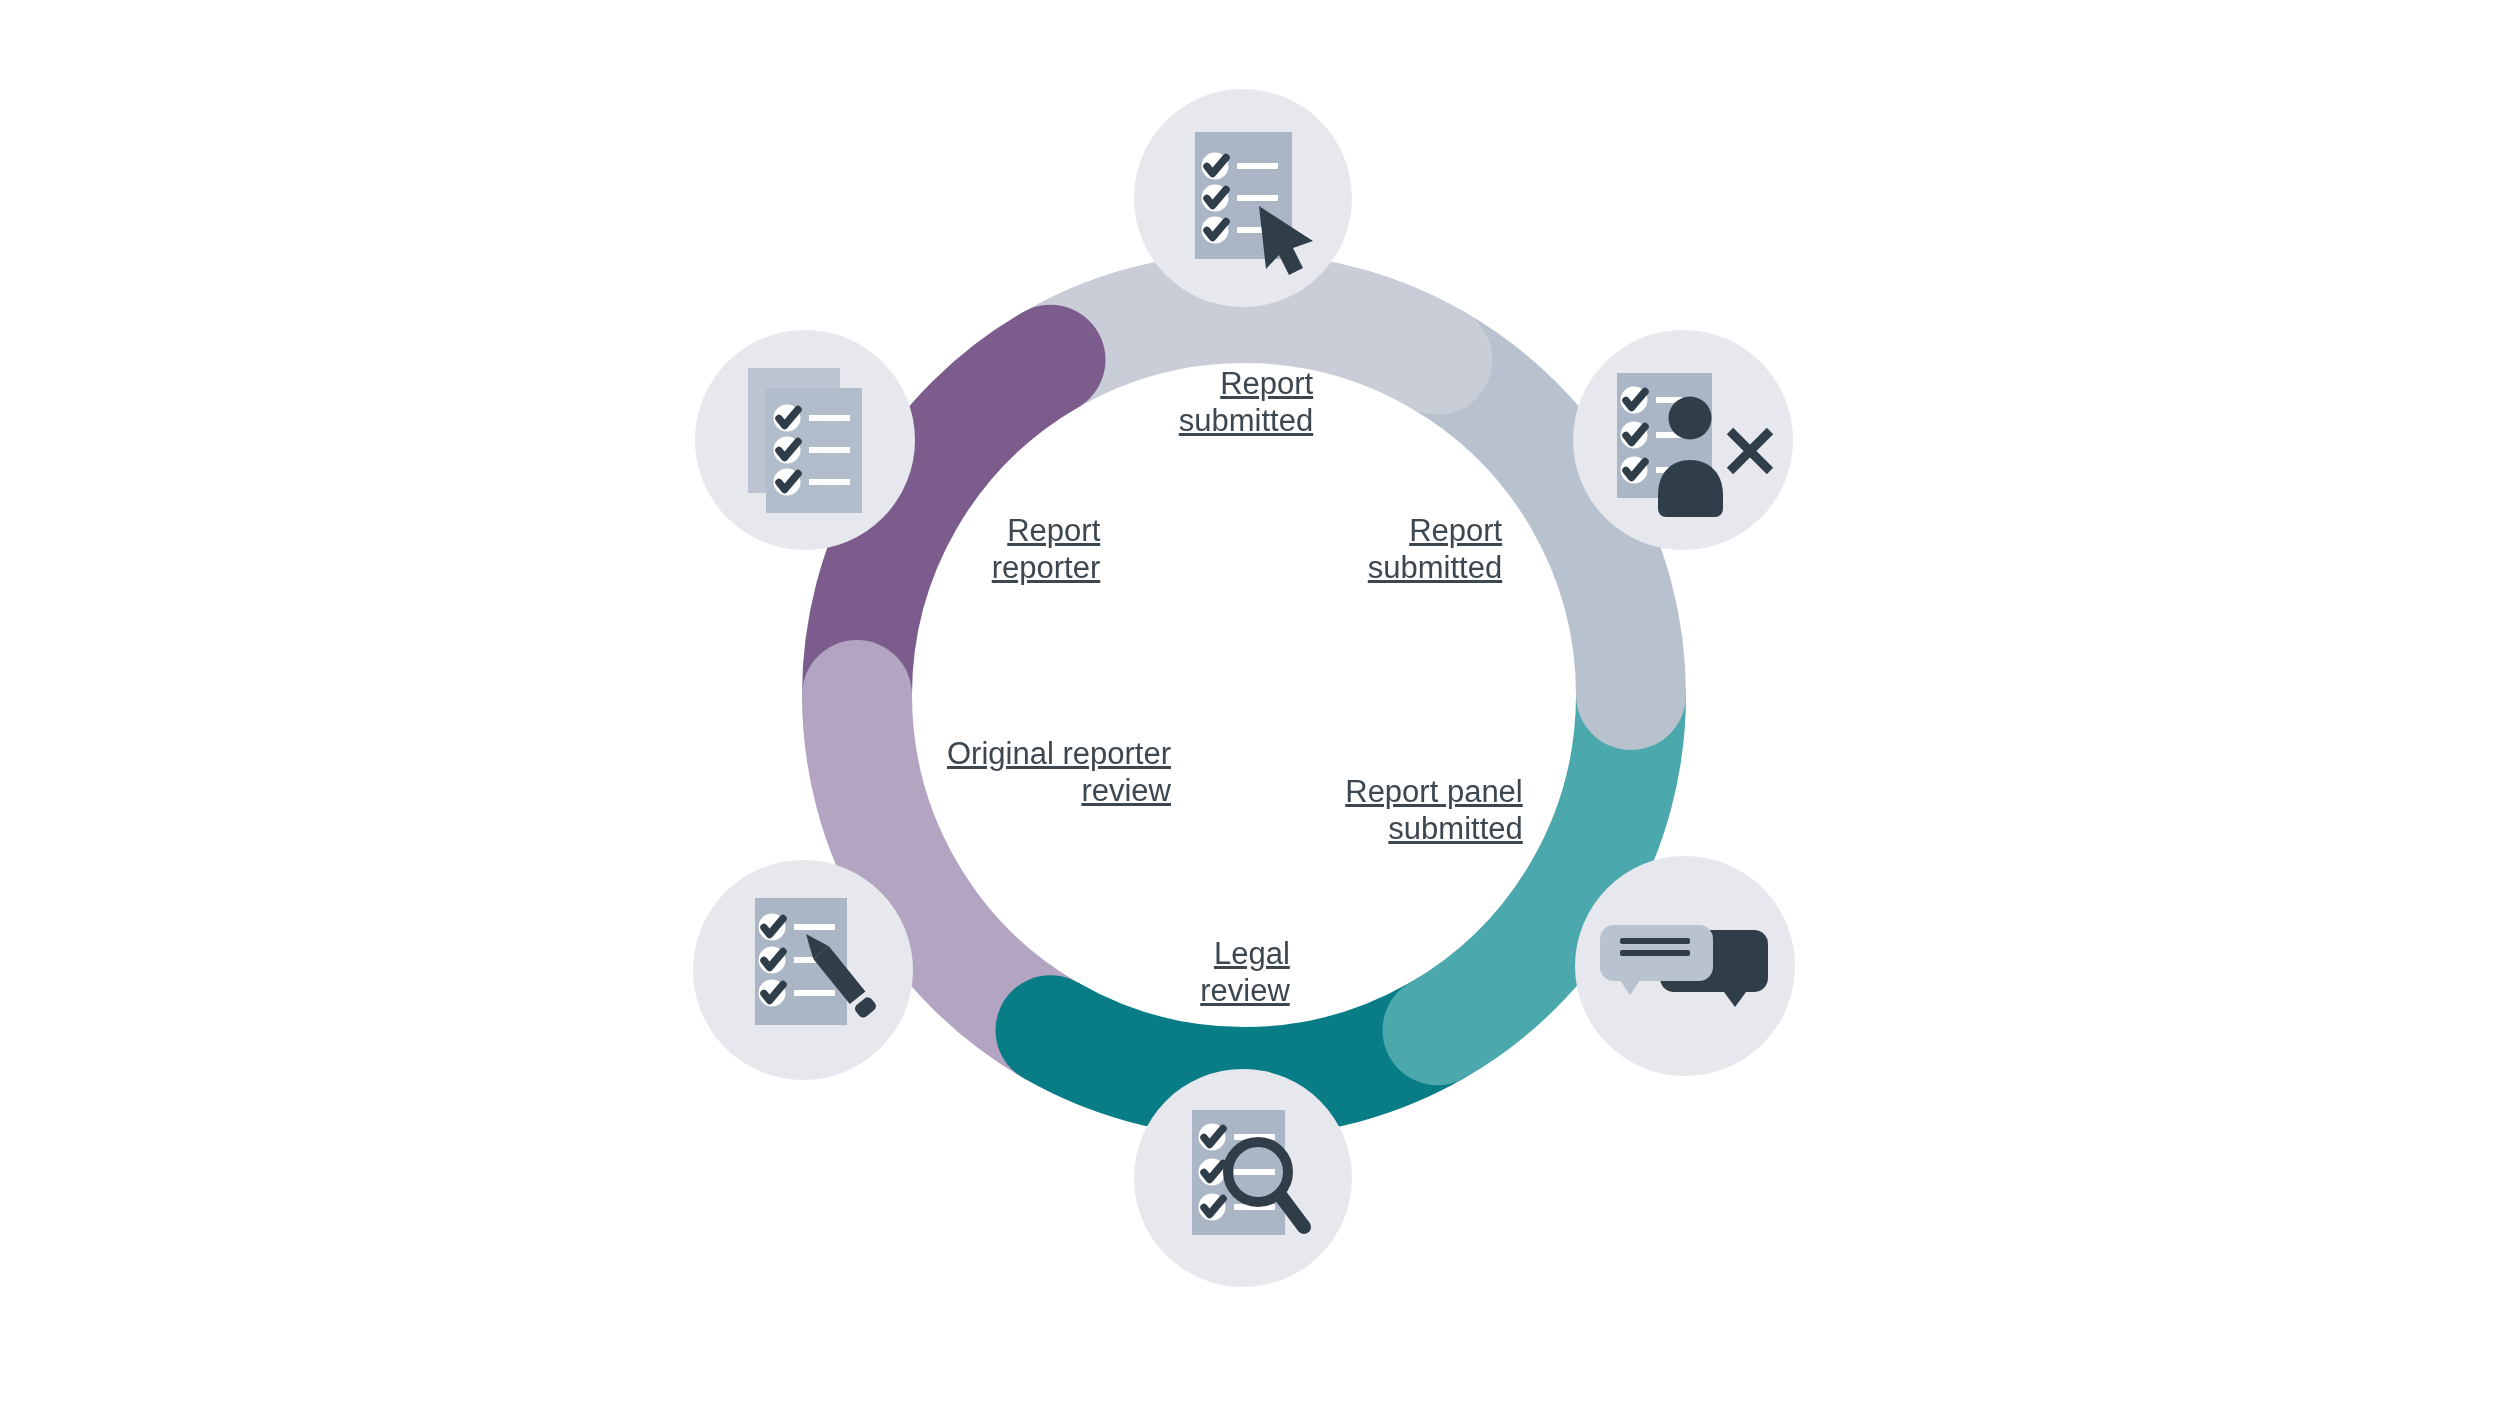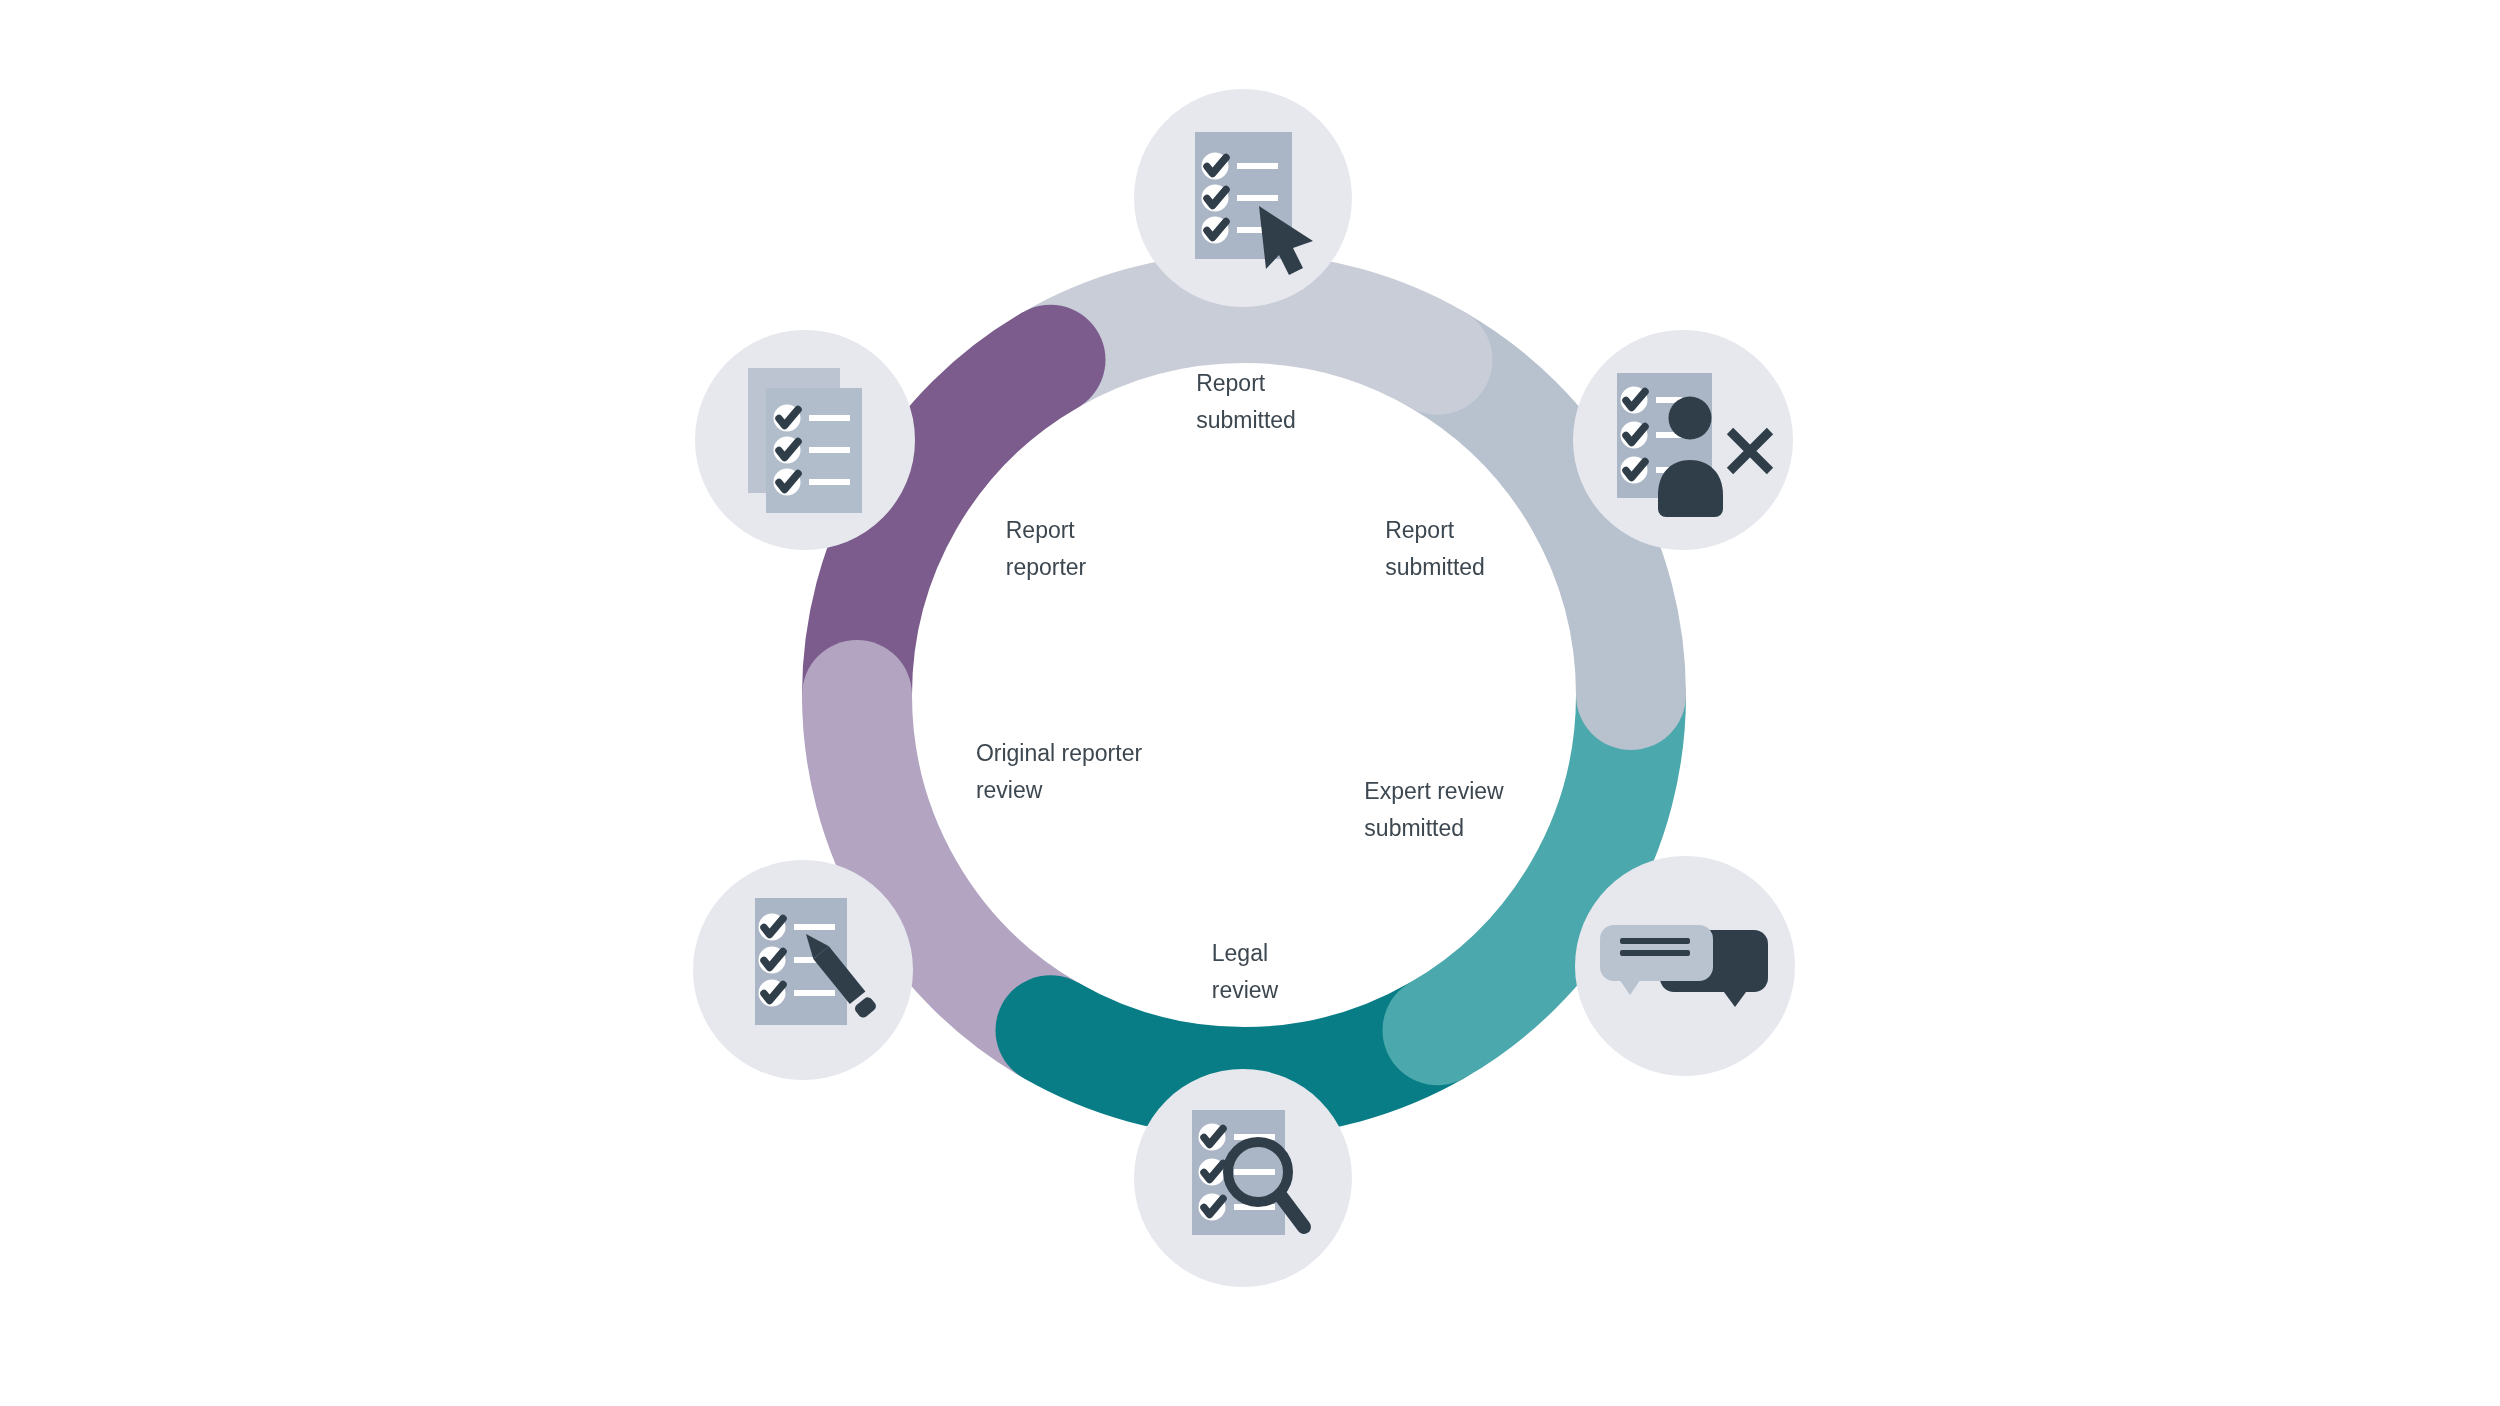--- a/index.html
+++ b/index.html
@@ -16,22 +16,22 @@
   .doc{fill:var(--icon-doc,#aab5c5);}
   .doclight{fill:var(--icon-doc-light,#b2bdcb);}
   .docback{fill:var(--icon-doc-back,#bbc4d0);}
   .dark{fill:var(--icon-dark,#303e4a);}
   .bubble{fill:var(--bubble-light,#b9c2cf);}
   .xmark{stroke:var(--icon-dark,#303e4a);stroke-width:9;fill:none;}
   .lens{fill:none;stroke:var(--icon-dark,#303e4a);stroke-width:10;}
   .handle{stroke:var(--icon-dark,#303e4a);stroke-width:14;stroke-linecap:round;}
   .label{
     position:absolute;transform:translate(-50%,-50%);
-    text-align:left;font-size:23px;line-height:37px;
-    color:var(--text,#3c4750);white-space:nowrap;font-weight:400;
+    text-align:right;font-size:31px;line-height:37px;
+    color:var(--text,#3c4750);white-space:nowrap;font-weight:400;text-decoration:underline;
   }
 </style>
 </head>
 <body>
 
 <div id="canvas">
 
   <svg class="diagram" width="2500" height="1406" viewBox="0 0 2500 1406">
 
     <defs>
@@ -141,21 +141,21 @@
   <div>
     <div class="label" style="left:1246px;top:402px;">
       <div>Report</div>
       <div>submitted</div>
     </div>
     <div class="label" style="left:1435px;top:549px;">
       <div>Report</div>
       <div>submitted</div>
     </div>
     <div class="label" style="left:1434px;top:810px;">
-      <div>Expert review</div>
+      <div>Report panel</div>
       <div>submitted</div>
     </div>
     <div class="label" style="left:1245px;top:972px;">
       <div>Legal</div>
       <div>review</div>
     </div>
     <div class="label" style="left:1059px;top:772px;">
       <div>Original reporter</div>
       <div>review</div>
     </div>

